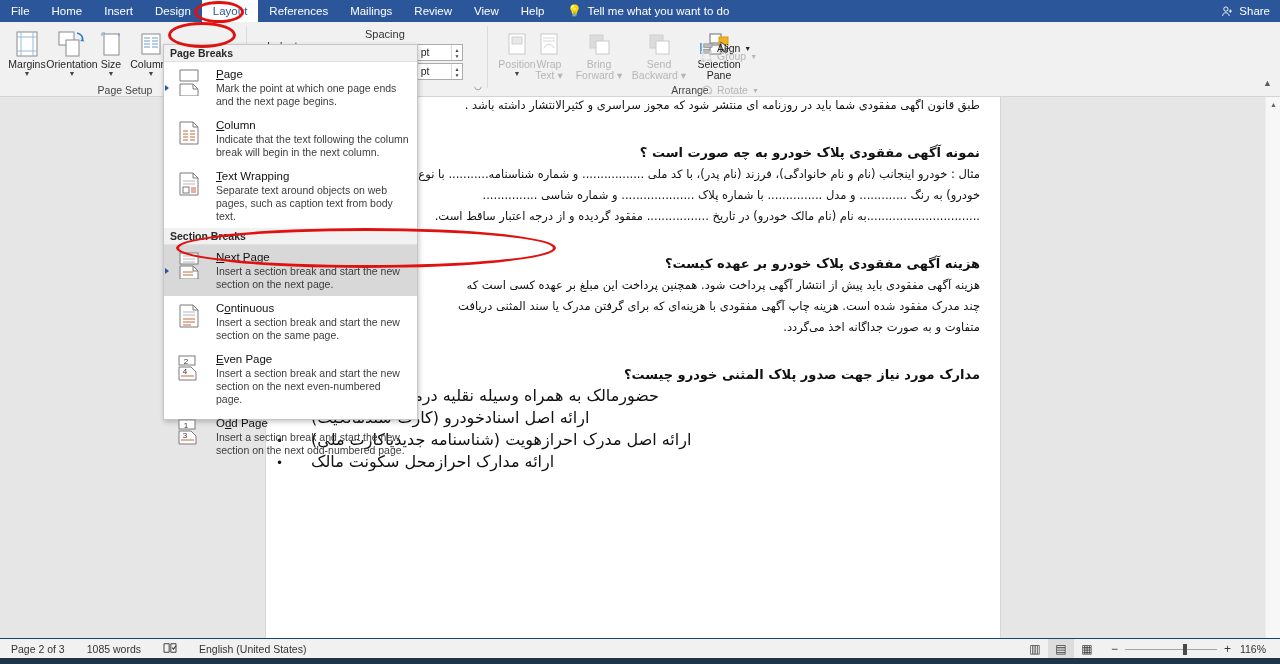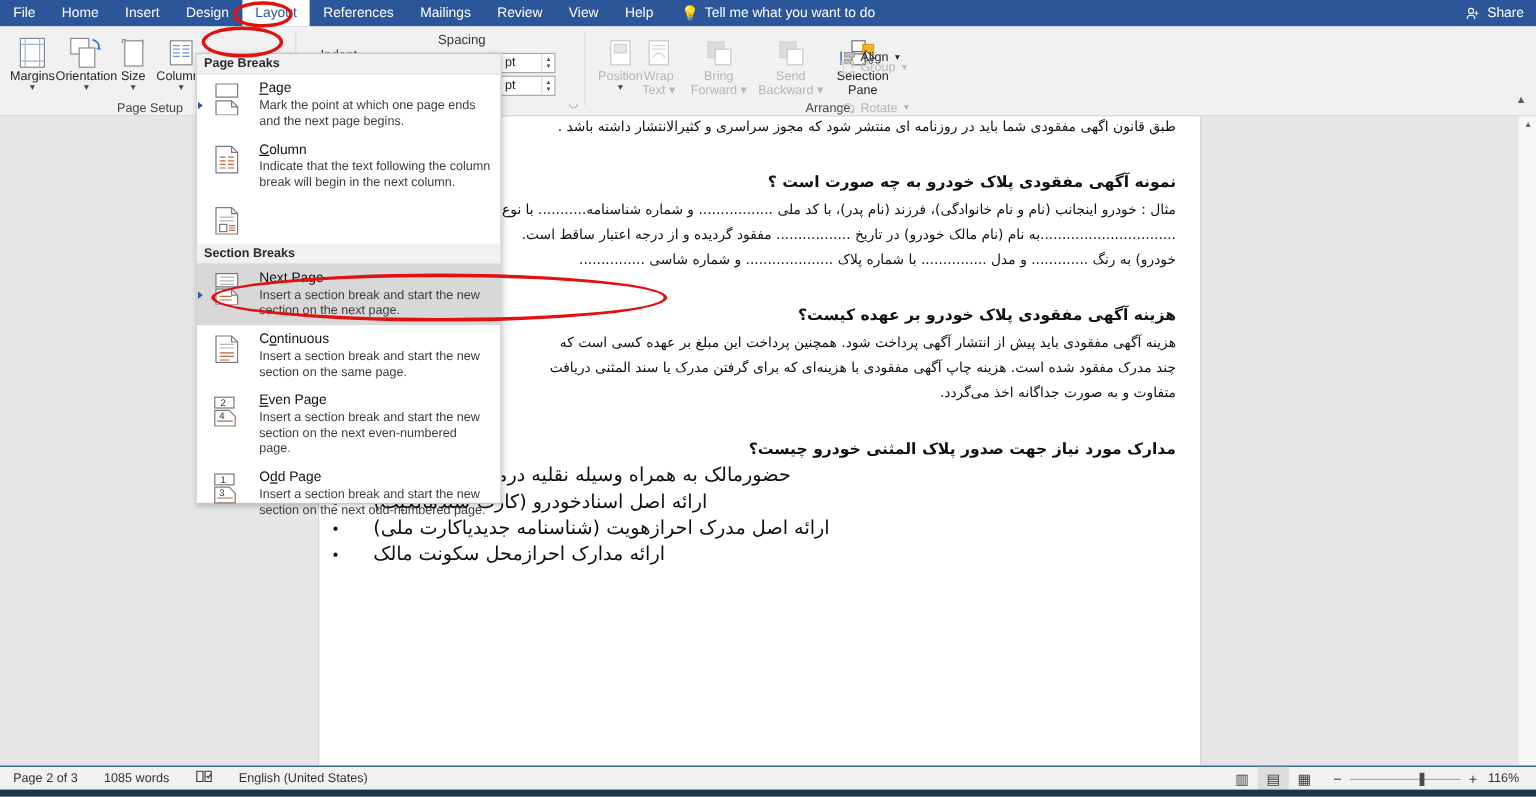--- a/index.html
+++ b/index.html
@@ -410,22 +410,22 @@
   </div>
 
   <div class="docarea">
 
     <div class="page page1">
       <div class="doc-body">
         <p class="p-normal">طبق قانون اگهی مفقودی شما باید در روزنامه ای منتشر شود که مجوز سراسری و کثیرالانتشار داشته باشد .</p>
         <div class="spacer-lg"></div>
         <p class="p-head">نمونه آگهی مفقودی پلاک خودرو به چه صورت است ؟</p>
         <p class="p-normal">مثال : خودرو اینجانب (نام و نام خانوادگی)، فرزند (نام پدر)، با کد ملی ................. و شماره شناسنامه........... با نوع</p>
+        <p class="p-normal">خودرو) به رنگ ............. و مدل ............... با شماره پلاک .................... و شماره شاسی ...............</p>
         <p class="p-normal">...............................به نام (نام مالک خودرو) در تاریخ ................. مفقود گردیده و از درجه اعتبار ساقط است.</p>
-        <p class="p-normal">خودرو) به رنگ ............. و مدل ............... با شماره پلاک .................... و شماره شاسی ...............</p>
         <div class="spacer-lg"></div>
         <p class="p-head">هزینه آگهی مفقودی پلاک خودرو بر عهده کیست؟</p>
         <p class="p-normal">هزینه آگهی مفقودی باید پیش از انتشار آگهی پرداخت شود. همچنین پرداخت این مبلغ بر عهده کسی است که</p>
         <p class="p-normal">چند مدرک مفقود شده است. هزینه چاپ آگهی مفقودی با هزینه‌ای که برای گرفتن مدرک یا سند المثنی دریافت</p>
         <p class="p-normal">متفاوت و به صورت جداگانه اخذ می‌گردد.</p>
         <div class="spacer-lg"></div>
         <p class="p-head">مدارک مورد نیاز جهت صدور پلاک المثنی خودرو چیست؟</p>
 
         <div class="bul-row">
           <span>حضورمالک به همراه وسیله نقلیه درمرکزتعویض پلاک</span>
@@ -489,20 +489,24 @@
 
     <div class="menu-item">
       <div class="mi-icon">
         <svg width="28" height="28" viewBox="0 0 28 28">
           <path d="M5 3h13l5 5v17H5z" fill="#fff" stroke="#7a7a7a"></path>
           <path d="M18 3v5h5" fill="none" stroke="#7a7a7a"></path>
           <path d="M8 11h12M8 14h12" stroke="#b5b5b5"></path>
           <rect x="8" y="17" width="6" height="6" fill="#fff" stroke="#7a7a7a"></rect>
           <path d="M16 18h5M16 20h5M16 22h5" stroke="#c0693b"></path>
         </svg>
+      </div>
+      <div class="mi-text">
+        <div class="mi-title"><u>T</u>ext Wrapping</div>
+        <div class="mi-desc">Separate text around objects on web pages, such as caption text from body text.</div>
       </div>
     </div>
 
     <div class="menu-section">Section Breaks</div>
 
     <div class="menu-item hl">
       <div class="mi-marker"></div>
       <div class="mi-icon">
         <svg width="28" height="28" viewBox="0 0 28 28">
           <rect x="5" y="2" width="18" height="11" fill="#fff" stroke="#7a7a7a"></rect>

